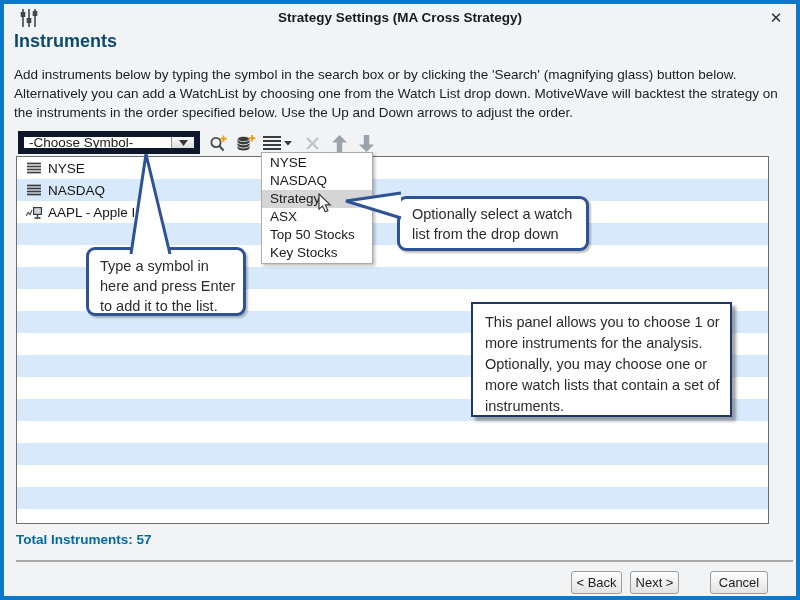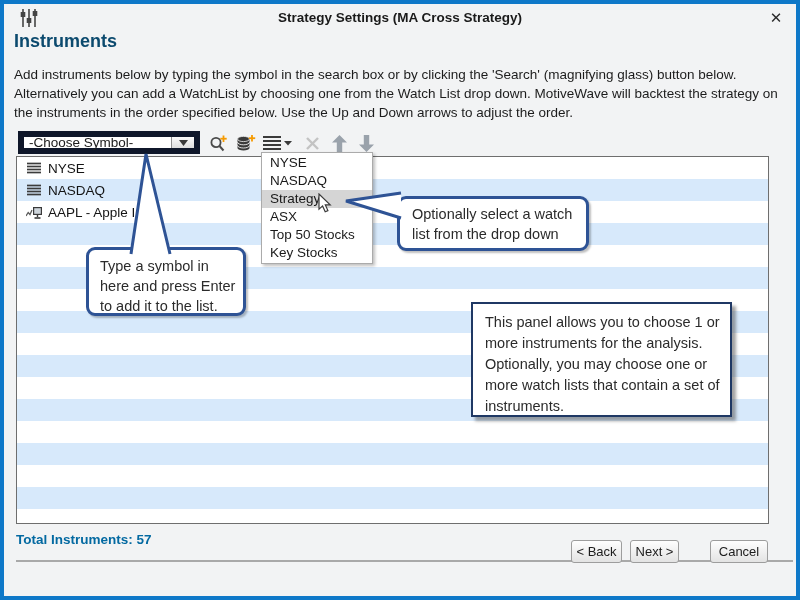--- a/index.html
+++ b/index.html
@@ -79,21 +79,21 @@
   .co3 { left:467px; top:298px; width:261px; height:115px; padding:8px 10px 16px 12px; line-height:21px; }
   .pointer-layer { position:absolute; left:0; top:0; width:800px; height:600px; pointer-events:none; z-index:11; }
 
   
   .cursor { position:absolute; left:314px; top:189px; z-index:30; }
 
   
   .total { position:absolute; left:12px; top:528px; font-size:13.5px; font-weight:bold; color:#0369a1; }
   .separator { position:absolute; left:12px; top:556px; width:777px; height:2px; background:#a9a9a9; }
   .btn {
-    position:absolute; top:536px; height:23px;
+    position:absolute; top:567px; height:23px;
     background:linear-gradient(#fefefe,#e3e3e3);
     border:1px solid #9d9d9d; border-radius:3px;
     font-family:"Liberation Sans", sans-serif; font-size:13px; color:#1c1c1c;
     text-align:center; cursor:pointer;
   }
   .btn-back   { left:567px; width:51px; }
   .btn-next   { left:626px; width:49px; }
   .btn-cancel { left:706px; width:58px; }
 </style>
 </head>

